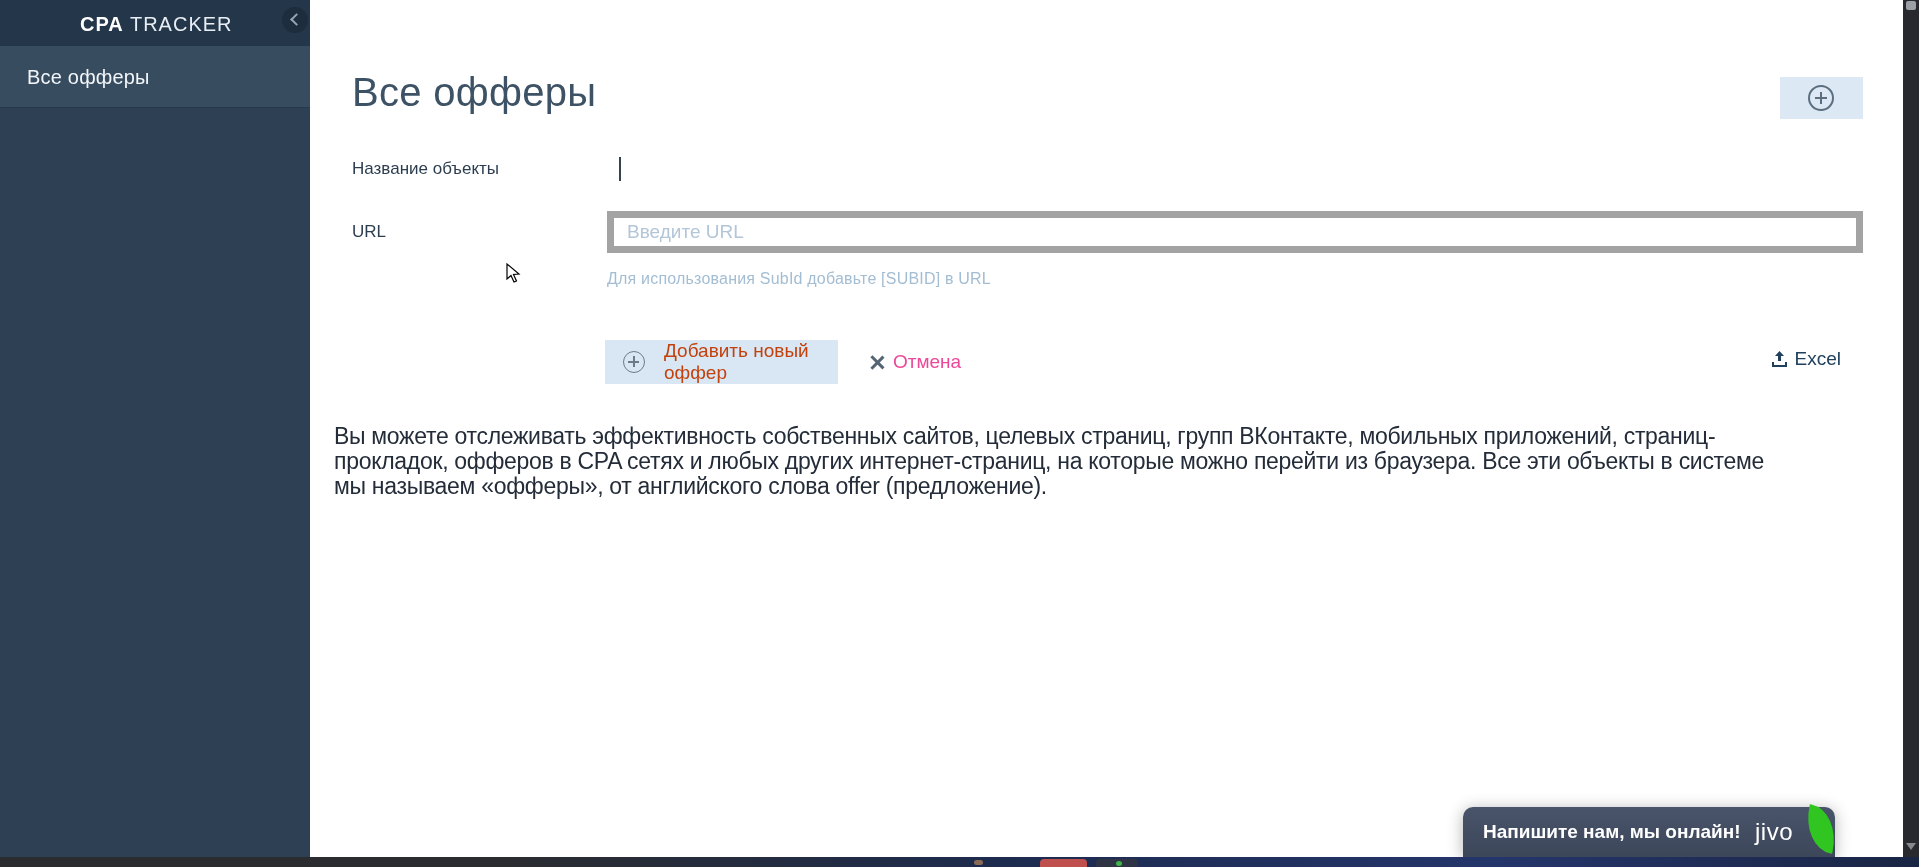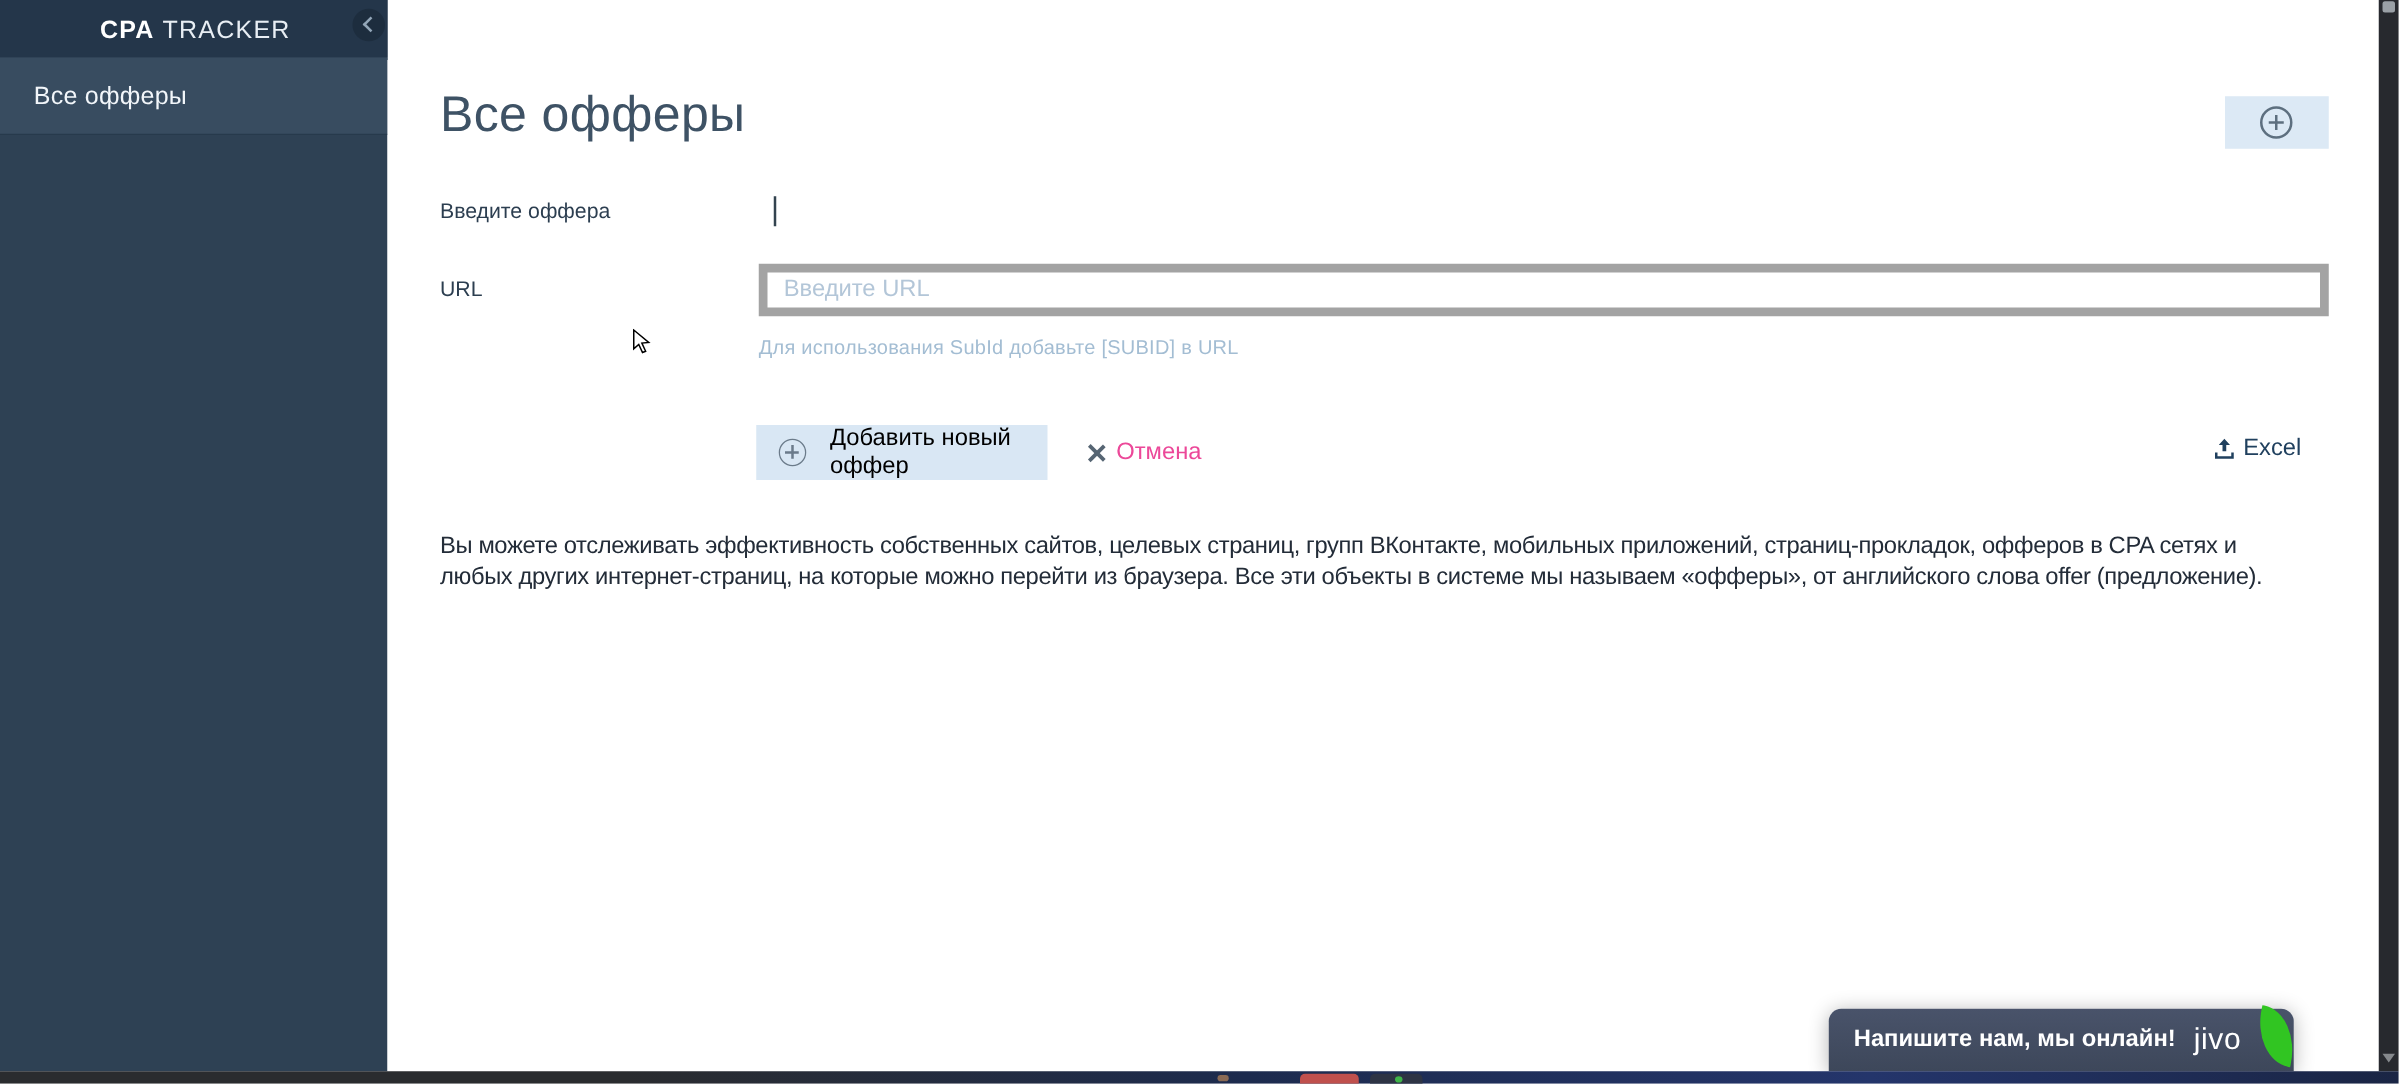--- a/index.html
+++ b/index.html
@@ -46,35 +46,35 @@
     font-size:17px; color:#2c3e50; }
   .field { position:absolute; left:297px; width:1256px; height:42px; font-size:19px; color:#33434f;
     padding-left:13px; background:#fff; outline:none; }
   .field::placeholder { color:#b3c6d8; opacity:1; }
   .field.focused { border:1px solid #8fc0e8; box-shadow:0 0 6px rgba(110,165,220,0.55); }
   .field.normal { border:7px solid #a3a3a3; }
   .caret { position:absolute; left:309px; width:2px; height:24px; background:#33434f; }
   .hint { position:absolute; left:297px; font-size:16px; color:#a3bdd3; letter-spacing:0.2px; }
 
   .submit-btn { position:relative; width:233px; height:44px; background:#d9e7f4; border:none;
-    font-family:inherit; font-size:19px; color:#000000; text-align:left; padding-left:59px; cursor:pointer; }
+    font-family:inherit; font-size:19px; color:#c2410c; text-align:left; padding-left:59px; cursor:pointer; }
   .submit-btn .plus-circle { left:18px; top:11px; width:22px; height:22px; border-width:1.5px; border-color:#6b7b8a; }
   .submit-btn .plus-circle::before { left:4px; top:9px; width:11px; background:#6b7b8a; }
   .submit-btn .plus-circle::after { left:9px; top:4px; height:11px; background:#6b7b8a; }
   .btn-row { position:absolute; left:295px; top:292px; display:flex; align-items:center; }
   .cancel { display:flex; align-items:center; margin-left:31px; cursor:pointer; font-size:19px; color:#ec4899; }
   .x-icon { position:relative; width:15px; height:15px; margin-right:9px; }
   .x-icon::before, .x-icon::after { content:""; position:absolute; left:7px; top:-1px; width:2.5px; height:17px; background:#566573; }
   .x-icon::before { transform:rotate(45deg); }
   .x-icon::after  { transform:rotate(-45deg); }
   .excel { position:absolute; right:62px; top:300px; display:flex; align-items:center; cursor:pointer;
     font-size:19px; color:#20405e; }
   .excel svg { margin-right:7px; display:block; }
 
-  .para { position:absolute; left:42px; width:1464px; font-size:19px; line-height:25px;
+  .para { position:absolute; left:24px; width:1464px; font-size:23px; line-height:25px;
     letter-spacing:-0.3px; color:#232c38; }
   .para a { color:#2e7cc7; text-decoration:underline; cursor:pointer; }
 
   
   .cursor { position:absolute; left:506px; top:263px; width:20px; height:22px; }
 
   
   .jivo { position:absolute; left:1463px; top:807px; width:372px; height:50px;
     background:linear-gradient(#49536a,#3d475a); border-radius:10px 10px 0 0;
     box-shadow:0 2px 16px rgba(0,0,0,0.3); }
@@ -118,21 +118,21 @@
   </div>
 
 
   <div class="content">
     <div class="page-title">Все офферы</div>
 
     <div class="add-btn">
       <span class="plus-circle"></span>
     </div>
 
-    <div class="form-label" style="top:100px;">Введите оффера</div>
+    <div class="form-label" style="top:100px;">Название объекты</div>
     <div class="caret" style="top:109px;"></div>
 
     <div class="form-label" style="top:163px;">URL</div>
     <input class="field normal" style="top: 163px;" type="text" placeholder="Введите URL">
 
     <div class="hint" style="top:222px;">Для использования SubId добавьте [SUBID] в URL</div>
 
     <div class="btn-row">
       <button class="submit-btn">
         <span class="plus-circle"></span>

